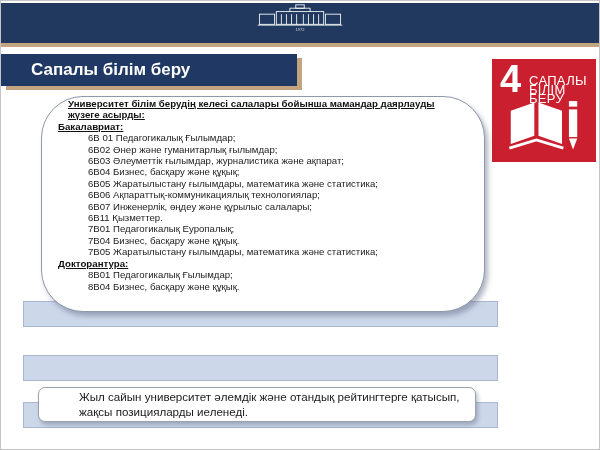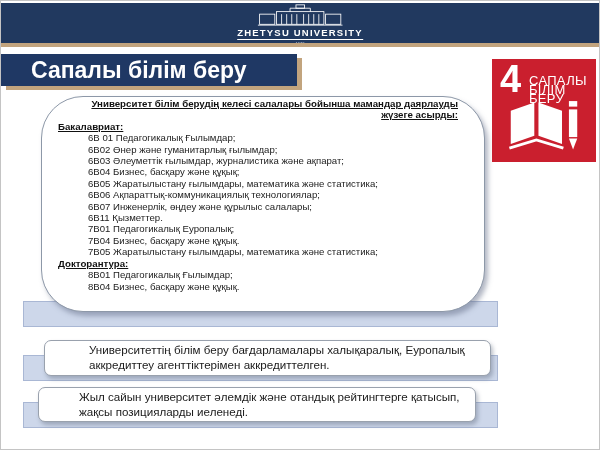--- a/index.html
+++ b/index.html
@@ -13,39 +13,39 @@
   .logo-text{font-size:9.5px;font-weight:bold;letter-spacing:1.2px;color:#fff;
              border-bottom:1px solid #fff;padding-bottom:1px;margin-top:1px;white-space:nowrap;}
   .logo-year{font-size:4px;color:#cfd8e6;margin-top:1px;}
 
   .gold-line{position:absolute;top:42px;left:0;width:100%;height:4px;background:#C2A47E;}
 
   
   .title-bar{position:absolute;top:53px;left:0;width:296px;height:32px;background:#1F3864;
              box-shadow:5px 4px 0 #C2A47E;}
   .title-bar span{display:block;padding-left:30px;line-height:32px;color:#fff;
-                  font-size:23px;font-weight:bold;}
+                  font-size:17px;font-weight:bold;}
 
   
   .sdg-badge{position:absolute;left:491px;top:58px;width:104px;height:103px;background:#CA1F2E;}
   .sdg-number{position:absolute;left:8px;top:0px;color:#fff;font-size:38px;font-weight:bold;line-height:40px;}
   .sdg-labels{position:absolute;left:37px;top:17px;color:#fff;font-size:13px;font-weight:normal;
               line-height:9px;letter-spacing:.3px;}
   .sdg-icon{position:absolute;left:16px;top:40px;}
 
   
   .band{position:absolute;left:22px;width:475px;height:26px;background:#CDD7EA;
         border:1px solid #A9B7D4;box-sizing:border-box;z-index:1;}
   .band1{top:300px;} .band2{top:354px;} .band3{top:401px;}
 
   
   .main-box{position:absolute;left:40px;top:95px;width:444px;height:216px;background:#fff;
             border:1.5px solid #8D98A8;border-radius:42px;box-sizing:border-box;z-index:2;
             box-shadow:3px 4px 5px rgba(100,110,135,.5);padding-top:1px;}
-  .mb-heading{margin:0 26px;text-align:right;font-size:9.7px;line-height:11.4px;font-weight:bold;
+  .mb-heading{margin:0 26px;text-align:left;font-size:9.7px;line-height:11.4px;font-weight:bold;
               text-decoration:underline;color:#111;}
   .mb-label{margin-left:16px;font-size:9.7px;line-height:11.4px;font-weight:bold;
             text-decoration:underline;color:#111;}
   .mb-item{margin-left:46px;margin-right:8px;font-size:9.6px;line-height:11.4px;color:#222;
            white-space:nowrap;}
 
   
   .info-box{position:absolute;background:#fff;border:1px solid #99A1AD;border-radius:7px;
             box-sizing:border-box;z-index:3;display:flex;align-items:center;
             box-shadow:2px 3px 4px rgba(100,110,130,.45);color:#1a1a1a;
@@ -69,21 +69,20 @@
         <line x1="28" y1="12" x2="28" y2="24"></line>
         <line x1="34" y1="12" x2="34" y2="24"></line>
         <line x1="40" y1="12" x2="40" y2="24"></line>
         <line x1="46" y1="12" x2="46" y2="24"></line>
         <line x1="54" y1="12" x2="54" y2="24"></line>
         <line x1="60" y1="12" x2="60" y2="24"></line>
         <line x1="66" y1="12" x2="66" y2="24"></line>
         <line x1="72" y1="12" x2="72" y2="24"></line>
         <line x1="0" y1="25" x2="100" y2="25"></line>
       </svg>
-      <div class="logo-text">ZHETYSU UNIVERSITY</div>
       <div class="logo-year">1972</div>
     </div>
   </div>
 
   <div class="gold-line"></div>
 
   <div class="title-bar">
     <span>Сапалы білім беру</span>
   </div>
 
@@ -122,20 +121,17 @@
 
     <div class="mb-item">7В01 Педагогикалық Еуропалық;</div>
     <div class="mb-item">7В04 Бизнес, басқару және құқық.</div>
     <div class="mb-item">7В05 Жаратылыстану ғылымдары, математика және статистика;</div>
 
     <div class="mb-label">Докторантура:</div>
     <div class="mb-item">8В01 Педагогикалық Ғылымдар;</div>
     <div class="mb-item">8В04 Бизнес, басқару және құқық.</div>
   </div>
 
-  <div class="info-box info1">
-    <span>Университеттің білім беру бағдарламалары халықаралық,  Еуропалық аккредиттеу агенттіктерімен аккредиттелген.</span>
-  </div>
   <div class="info-box info2">
     <span>Жыл сайын университет әлемдік және отандық рейтингтерге қатысып, жақсы позицияларды иеленеді.</span>
   </div>
 
 </div>
 
 </body></html>

